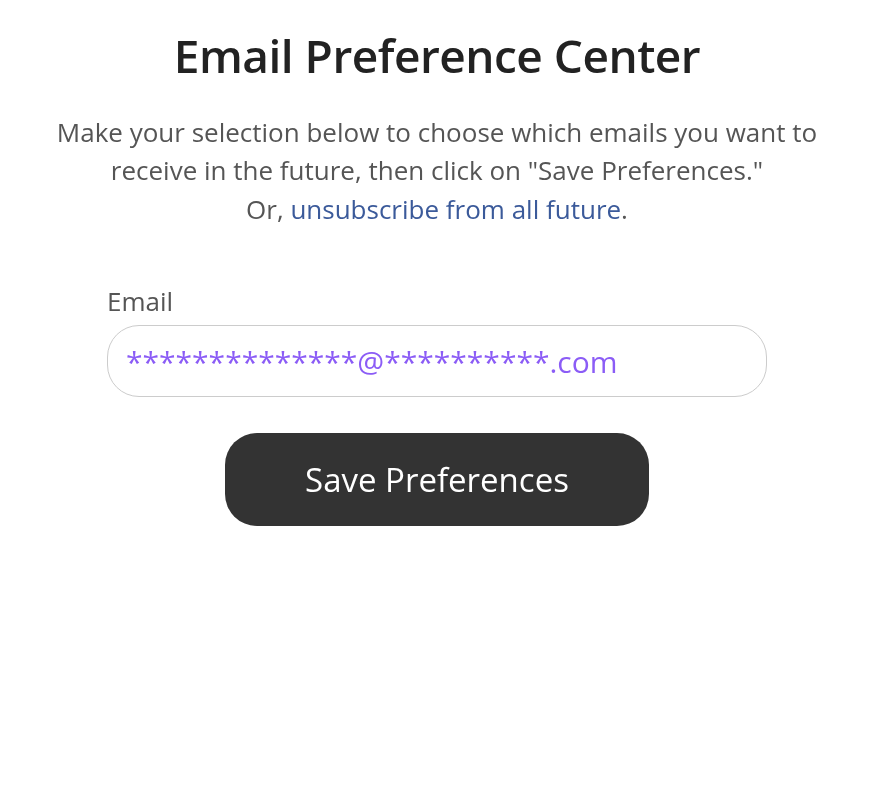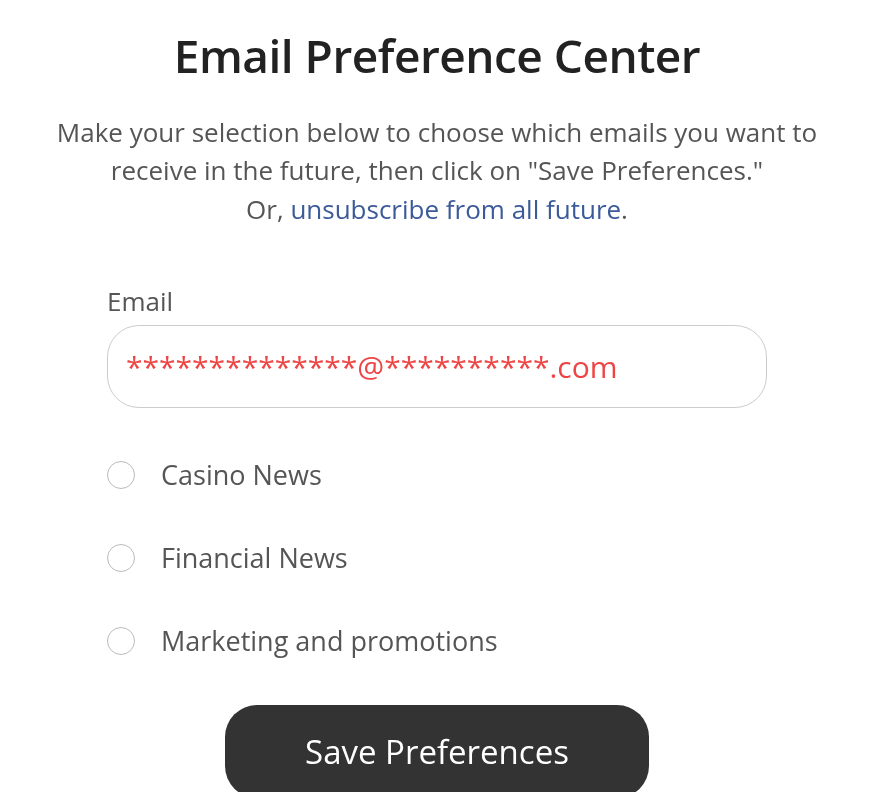--- a/index.html
+++ b/index.html
@@ -49,24 +49,24 @@
       text-align: left;
     }
     .email-label {
       font-size: 26px;
       color: #555;
       margin-bottom: 6px;
       display: block;
     }
     .email-input {
       width: 100%;
-      height: 83px;
+      height: 72px;
       border: 1px solid #ccc;
       font-size: 30px;
-      color: #ef4444;
+      color: #8b5cf6;
       padding: 0 18px;
       background: #fff;
       font-family: inherit;
       outline: none;
     }
     .checkbox-group {
       margin-top: 48px;
     }
     .checkbox-row {
       display: flex;
@@ -110,32 +110,18 @@
   <p class="description">Make your selection below to choose which emails you want to receive in the future, then click on "Save Preferences."</p>
 
   <p class="or-line">
     <span>Or, </span><a class="unsubscribe-link">unsubscribe from all future</a><span>.</span>
   </p>
 
   <div class="form-area">
     <label class="email-label">Email</label>
     <input type="text" class="email-input" readonly="" value="**************@**********.com" style="">
 
-    <div class="checkbox-group">
-      <div class="checkbox-row">
-        <div class="checkbox"></div>
-        <span class="checkbox-label">Casino News</span>
-      </div>
-      <div class="checkbox-row">
-        <div class="checkbox"></div>
-        <span class="checkbox-label">Financial News</span>
-      </div>
-      <div class="checkbox-row">
-        <div class="checkbox"></div>
-        <span class="checkbox-label">Marketing and promotions</span>
-      </div>
-    </div>
 
     <div class="button-wrap">
       <button class="save-button">Save Preferences</button>
     </div>
   </div>
 </div>
 
 </body></html>

